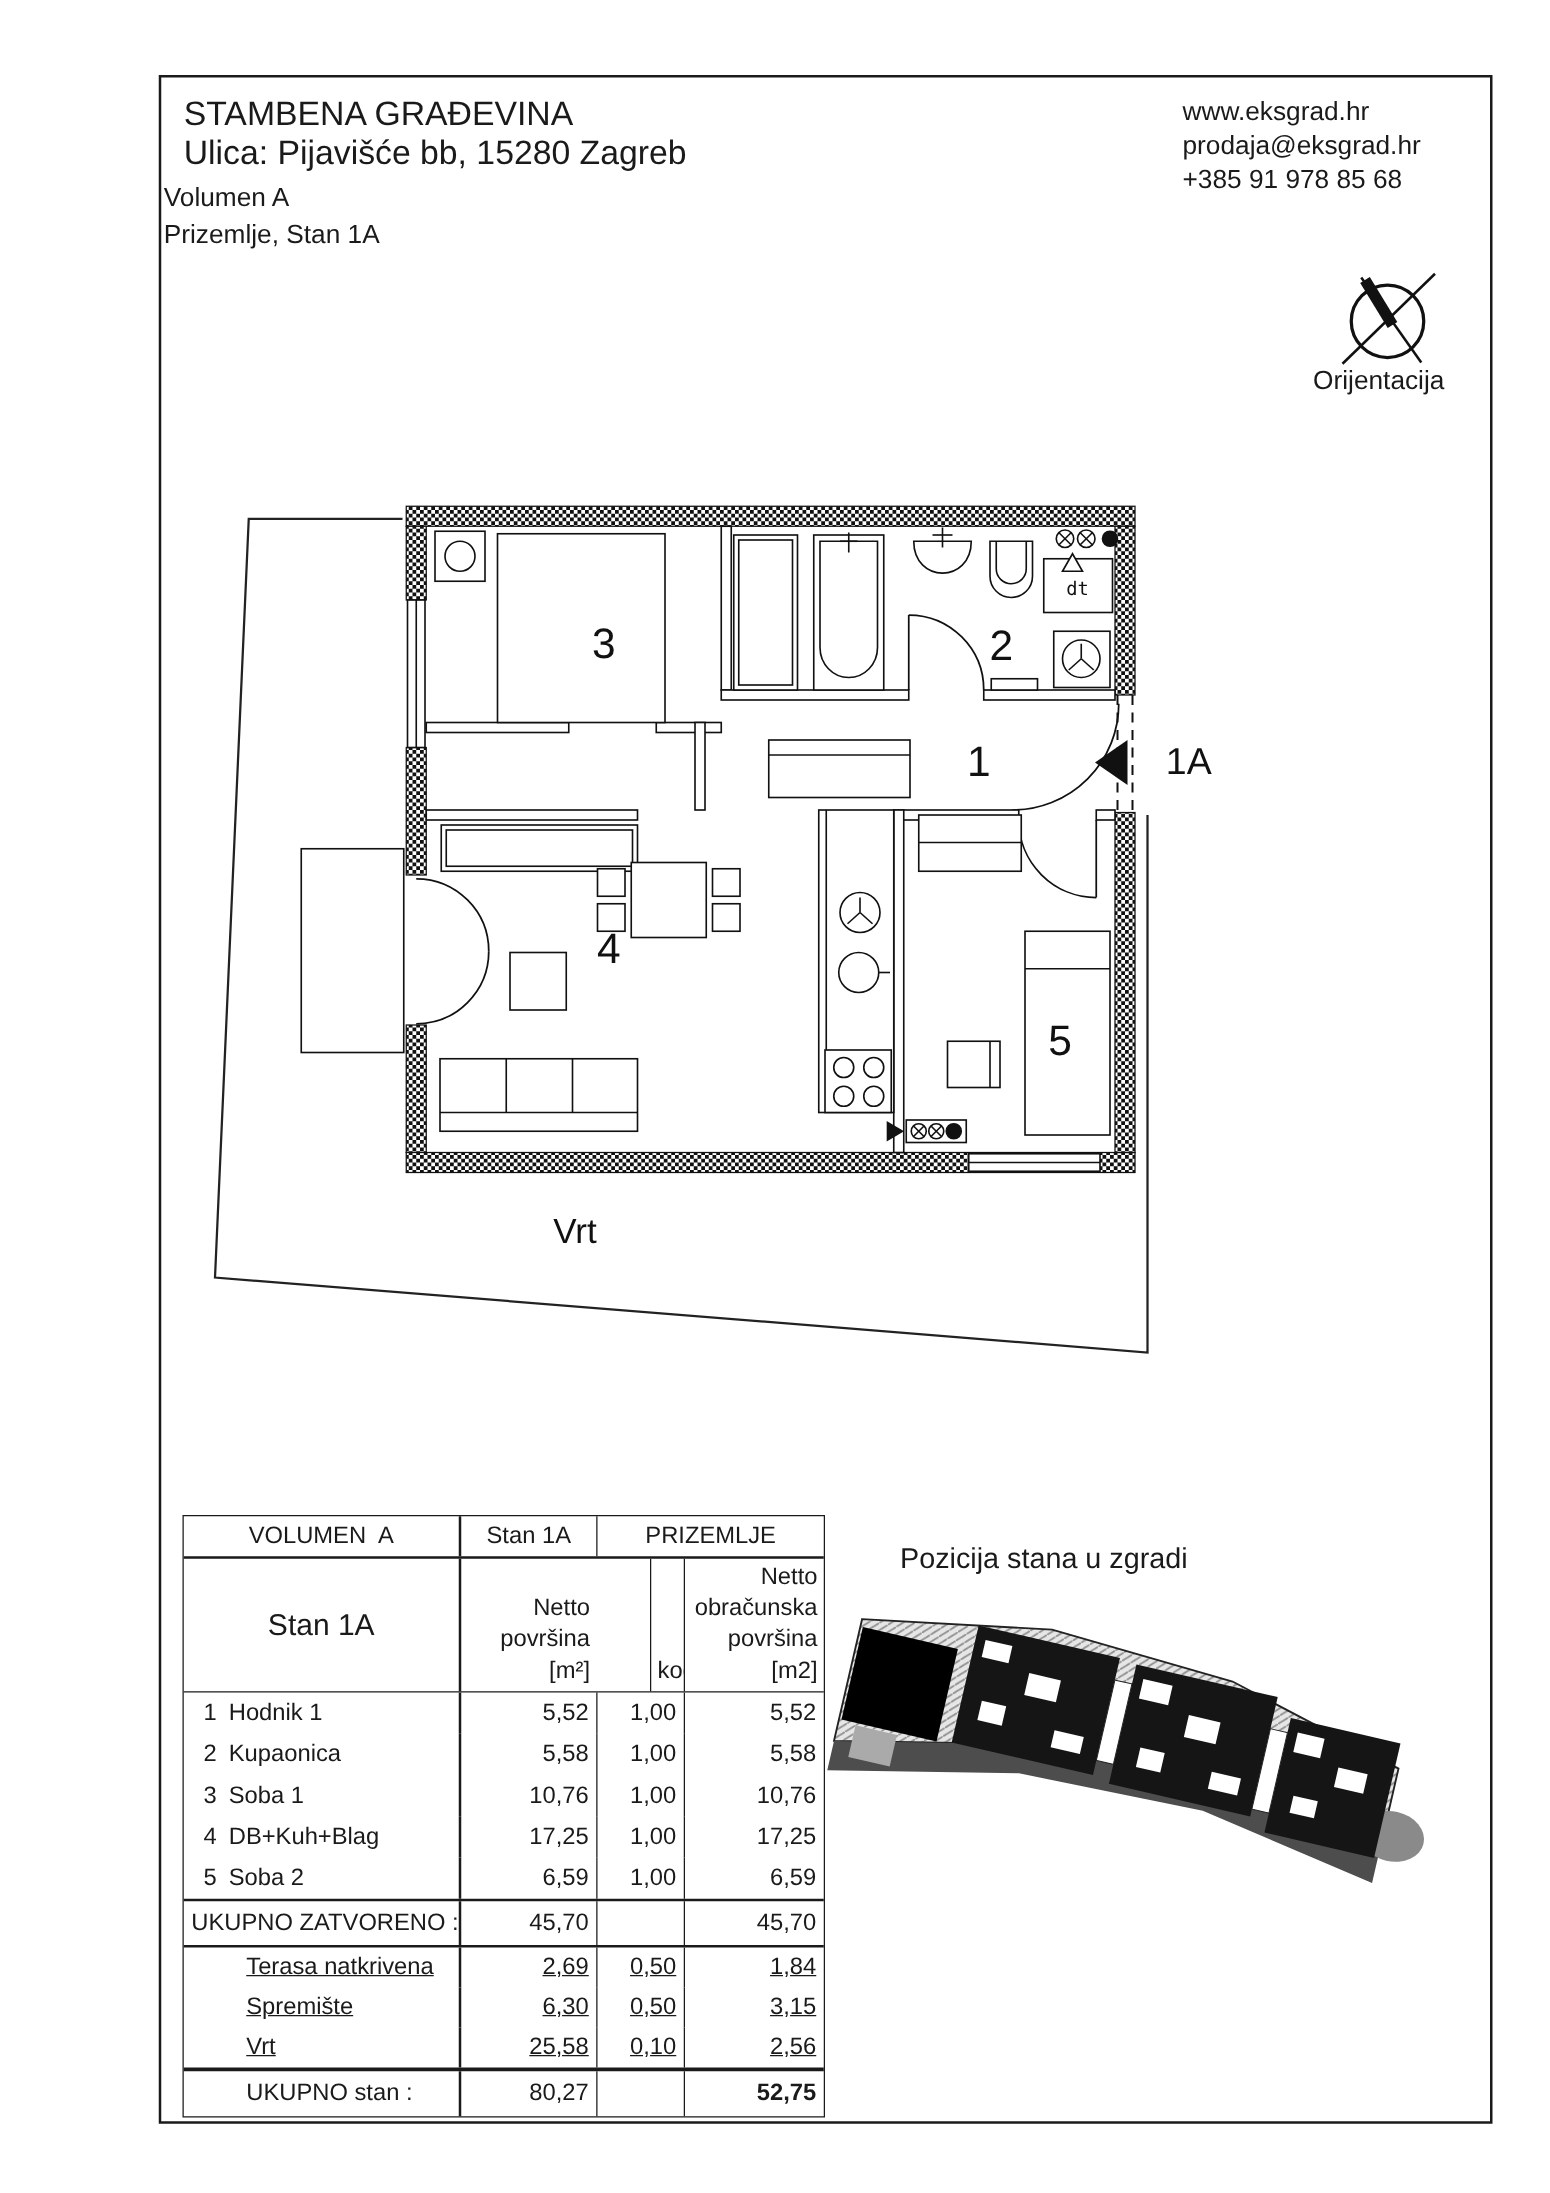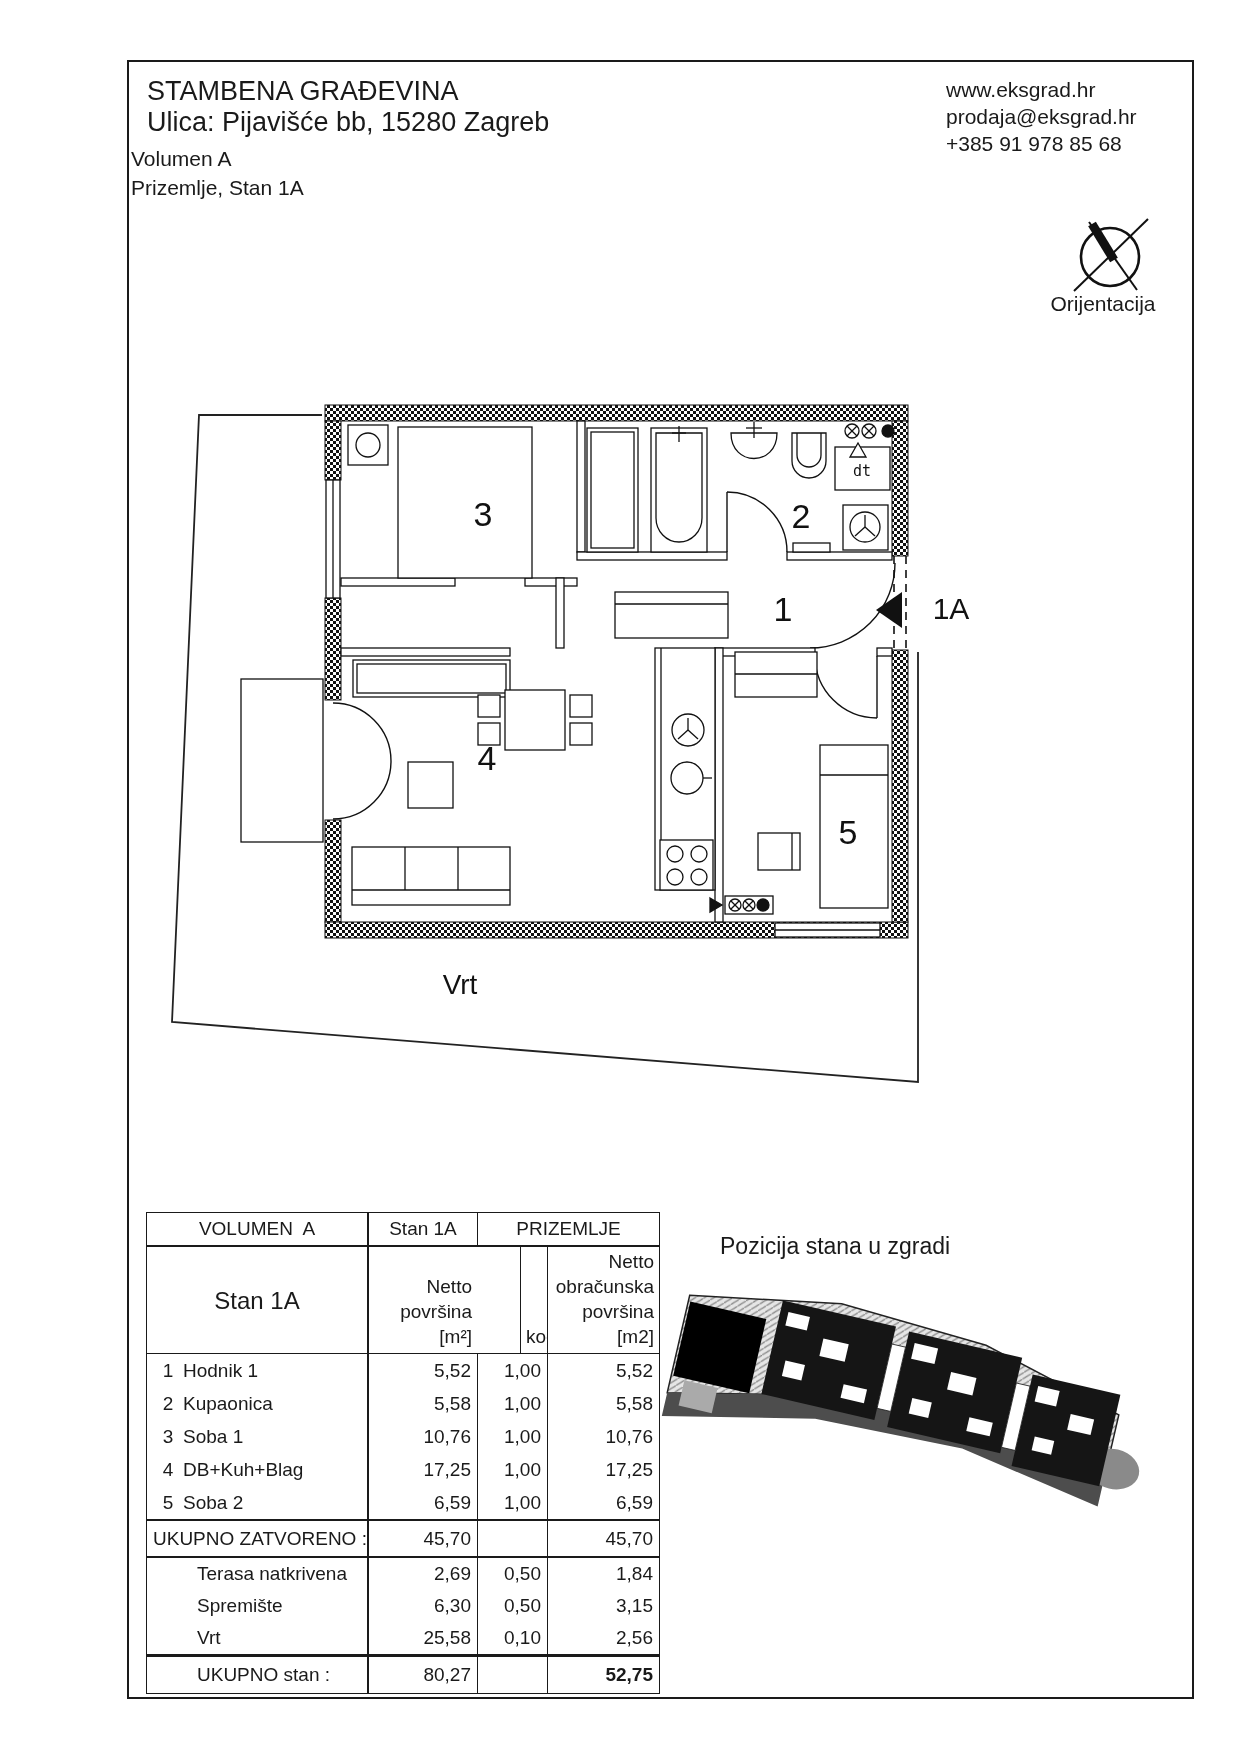--- a/index.html
+++ b/index.html
@@ -30,21 +30,21 @@
                   white-space:pre-line;text-align:right;line-height:25px;
                   padding:0 5px 4px 0;}
   .tr.subhead .td.flat{align-items:center;justify-content:center;text-align:center;
                        font-size:24px;padding:0;}
   .tr.subhead .td.koef{justify-content:flex-start;padding-left:5px;margin-left:43px;}
   .tr.data{height:33px;}
   .name-cell{padding-left:6px;}
   .row-num{display:inline-block;width:30px;text-align:center;flex:none;}
   .tr.total1{height:35px;border-top:2px solid #1a1a1a;border-bottom:2px solid #1a1a1a;}
   .tr.total1 .td:first-child{padding-left:6px;}
-  .tr.extra{height:32px;}
+  .tr.extra{height:32px;text-decoration:underline;}
   .tr.extra .name-cell,.tr.total2 .td:first-child{padding-left:50px;}
   .tr.total2{height:36px;border-top:3px solid #1a1a1a;}
   .bold{font-weight:bold;}
 </style>
 </head>
 <body>
 
 <div class="frame"></div>
 
 <div class="hdr-left">

